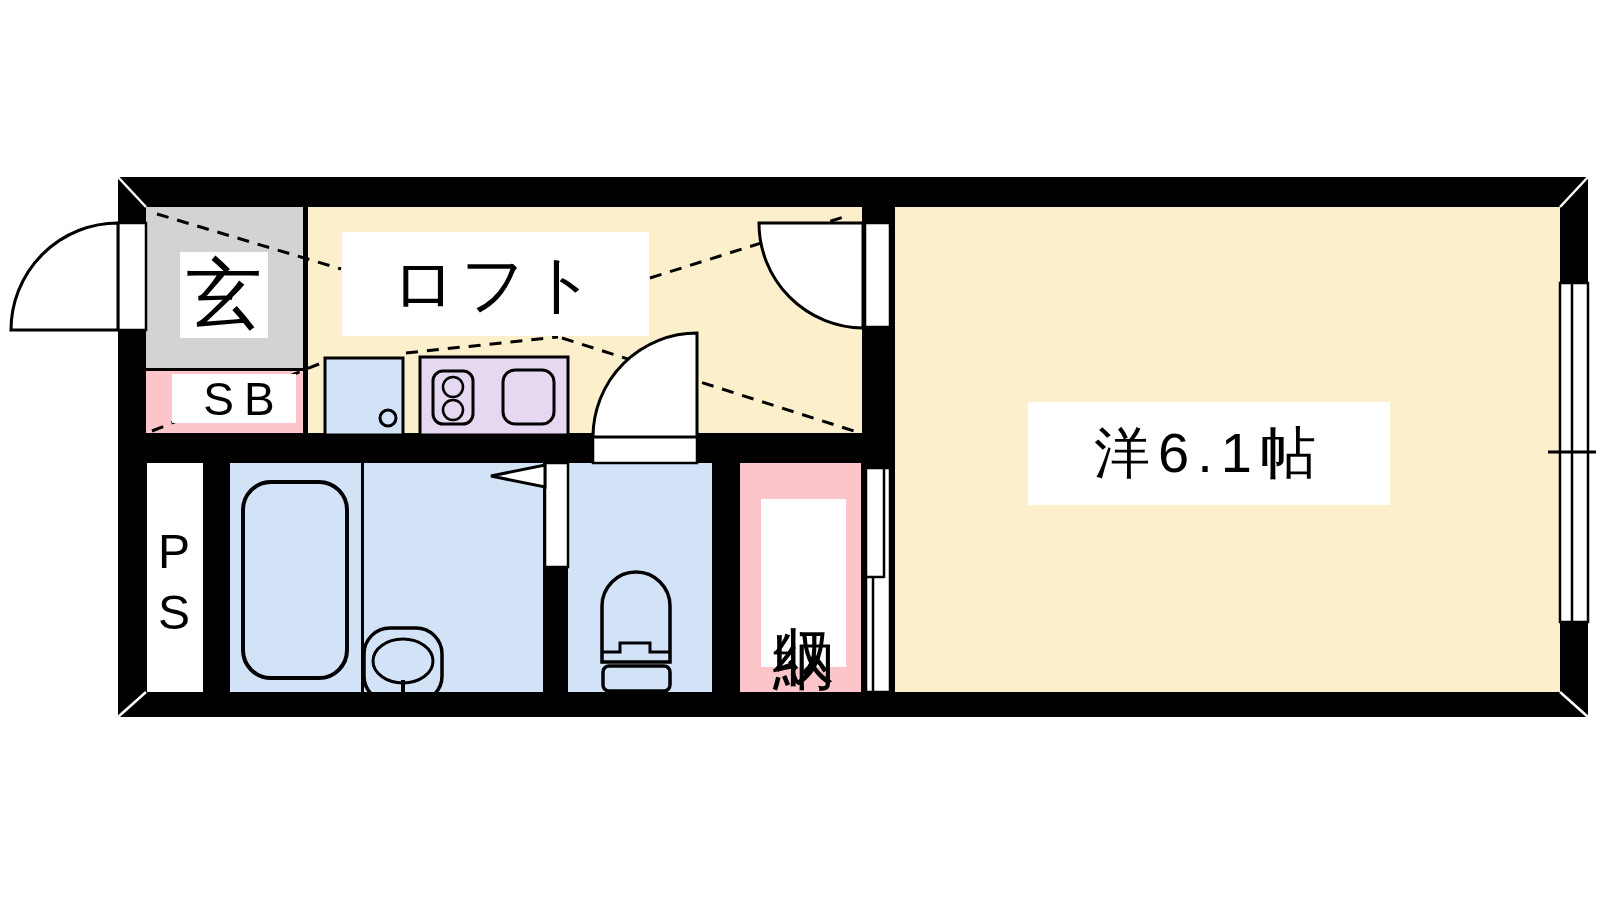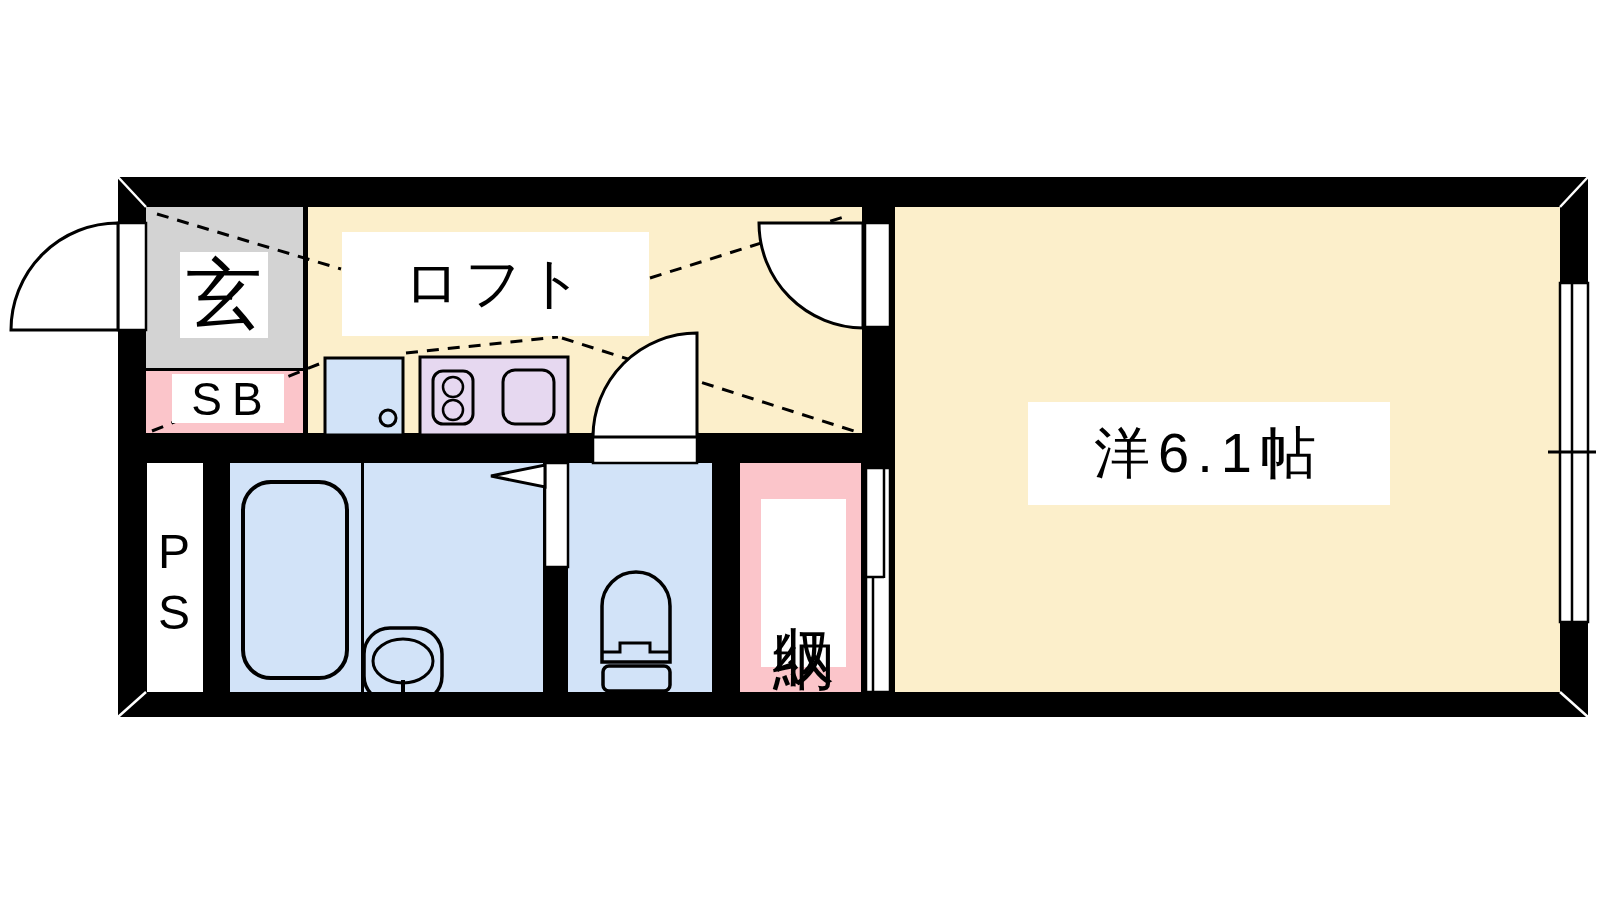--- a/index.html
+++ b/index.html
@@ -18,22 +18,22 @@
   .s-line{stroke:var(--line);}
   .nofill{fill:none;}
   .seam{stroke:var(--paper);stroke-width:2.5;}
   .dash{stroke:var(--line);stroke-width:3;stroke-dasharray:12 9;fill:none;}
   .opening{fill:var(--paper);stroke:var(--line);stroke-width:2.5;}
   .doorarc{fill:var(--paper);stroke:var(--line);stroke-width:3;}
 
   .plan-label{position:absolute;display:flex;align-items:center;justify-content:center;
               background:var(--paper);color:var(--line);white-space:nowrap;}
   .lbl-genkan{left:180px;top:252px;width:88px;height:86px;font-size:76px;}
-  .lbl-sb{left:172px;top:374px;width:104px;height:49px;font-size:46px;letter-spacing:10px;padding-left:8px;}
-  .lbl-loft{left:342px;top:232px;width:307px;height:104px;font-size:56px;letter-spacing:4px;}
+  .lbl-sb{left:172px;top:374px;width:104px;height:49px;font-size:46px;letter-spacing:10px;padding-left:20px;}
+  .lbl-loft{left:342px;top:232px;width:307px;height:104px;font-size:64px;letter-spacing:4px;}
   .lbl-west{left:1028px;top:402px;width:362px;height:103px;font-size:56px;letter-spacing:8px;}
   .lbl-storage{left:761px;top:499px;width:85px;height:168px;font-size:62px;
                writing-mode:vertical-lr;text-orientation:upright;letter-spacing:6px;}
   .lbl-ps{left:150px;top:528px;width:48px;height:116px;font-size:48px;background:transparent;
           writing-mode:vertical-lr;text-orientation:upright;letter-spacing:8px;}
 </style>
 </head>
 <body>
 
 <div id="stage">

